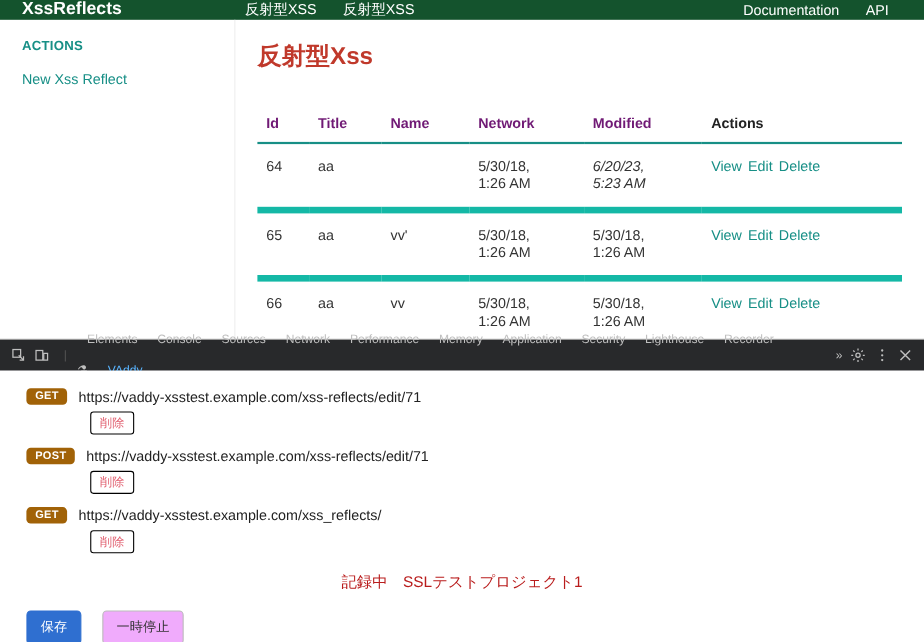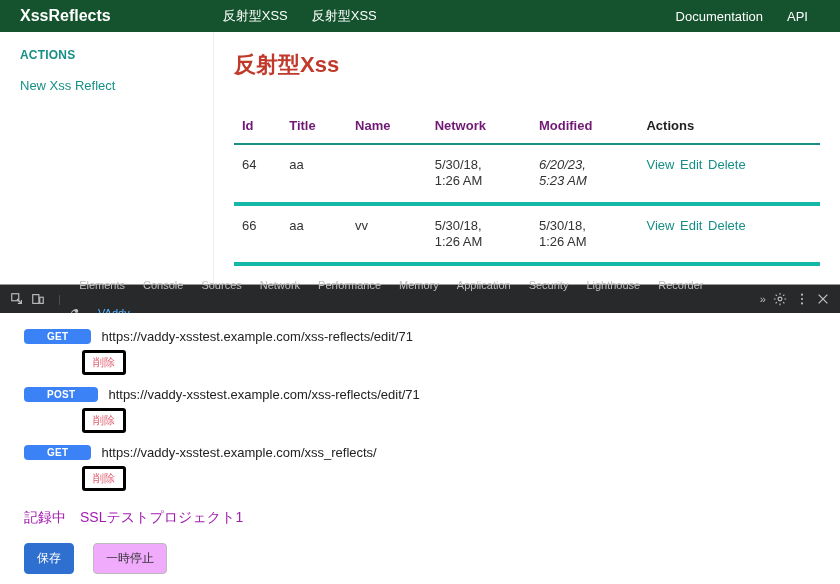--- a/index.html
+++ b/index.html
@@ -15,40 +15,40 @@
     .sidebar { width: 214px; border-right: 1px solid #eee; padding: 16px 20px; }
     .sidebar-heading { color: #178f86; font-weight: 700; font-size: 12px; margin-bottom: 16px; letter-spacing: 0.2px; }
     .sidebar-link { color: #178f86; font-size: 13px; cursor: pointer; }
     
     .main { flex: 1; padding: 18px 20px; overflow: hidden; }
     .page-title { color: #c0392b; font-size: 22px; font-weight: 600; margin-bottom: 28px; }
     
     table.data { width: 100%; border-collapse: collapse; font-size: 13px; }
     table.data th { text-align: left; color: #701a75; font-weight: 600; padding: 10px 8px; border-bottom: 2px solid #178f86; }
     table.data th.actions-col { color: #222; }
-    table.data td { padding: 12px 8px; border-bottom: 4px solid #14b8a6; color: #333; vertical-align: top; }
+    table.data td { padding: 12px 8px; border-bottom: 6px solid #14b8a6; color: #333; vertical-align: top; }
     .row-actions a { color: #178f86; cursor: pointer; text-decoration: none; margin-right: 2px; }
     
     
     .devtools { flex: 1; display: flex; flex-direction: column; background: #fff; border-top: 1px solid #999; }
     .dt-tabbar { background: #28292b; color: #bfbfbf; height: 28px; display: flex; align-items: center; font-size: 11px; padding: 0 6px; }
     .dt-ico { width: 22px; display: inline-flex; align-items: center; justify-content: center; color: #bfbfbf; cursor: pointer; }
     .dt-tab { padding: 0 9px; height: 28px; line-height: 28px; cursor: pointer; }
     .dt-tab.active { color: #59b4ff; border-bottom: 2px solid #2f80ed; }
     .dt-spacer { flex: 1; }
     .dt-more-arrows { padding: 0 4px; cursor: pointer; }
     
     .dt-panel { flex: 1; padding: 10px 24px; background: #fff; overflow: auto; }
     .req-row { display: flex; align-items: center; gap: 10px; margin-top: 6px; }
-    .http-badge { background: #3b82f6; color: #fff; border-radius: 4px; padding: 2px 23px; font-size: 10px; font-weight: 700; letter-spacing: 0.3px; }
+    .http-badge { background: #a16207; color: #fff; border-radius: 4px; padding: 2px 8px; font-size: 10px; font-weight: 700; letter-spacing: 0.3px; }
     .req-url { font-size: 13px; color: #222; }
     .req-del-wrap { margin: 6px 0 12px 58px; }
-    .mini-btn { border: 3px solid #000000; color: #e05a6b; background: #fff; border-radius: 3px; padding: 2px 8px; font-size: 11px; cursor: pointer; }
+    .mini-btn { border: 1px solid #000000; color: #e05a6b; background: #fff; border-radius: 3px; padding: 2px 8px; font-size: 11px; cursor: pointer; }
     
-    .rec-status { margin-top: 18px; font-size: 14px; color: #a21caf; }
+    .rec-status { margin-top: 18px; font-size: 14px; color: #b91c1c; text-align: center; }
     .rec-status .gap { display:inline-block; width: 14px; }
     
     .btn-row { margin-top: 16px; display: flex; gap: 19px; }
     .btn { border: 1px solid #bbb; background: #f0abfc; color: #333; border-radius: 4px; padding: 6px 12px; font-size: 12px; cursor: pointer; }
     .btn-primary { background: #2f6fd0; color: #fff; border-color: #2f6fd0; }
     
     svg { width: 14px; height: 14px; }
   </style>
 </head>
 <body>
@@ -81,20 +81,28 @@
           <th class="actions-col">Actions</th>
         </tr>
       </thead>
       <tbody id="rows">
           <tr>
             <td>64</td>
             <td>aa</td>
             <td></td>
             <td style="max-width: 90px; line-height: 1.25;">5/30/18,<br>1:26 AM</td>
             <td style="max-width: 90px; line-height: 1.25; font-style: italic;">6/20/23,<br>5:23 AM</td>
+            <td class="row-actions"><a>View </a><a>Edit </a><a>Delete </a></td>
+          </tr>
+          <tr>
+            <td>65</td>
+            <td>aa</td>
+            <td>vv'</td>
+            <td style="max-width: 90px; line-height: 1.25;">5/30/18,<br>1:26 AM</td>
+            <td style="max-width: 90px; line-height: 1.25;">5/30/18,<br>1:26 AM</td>
             <td class="row-actions"><a>View </a><a>Edit </a><a>Delete </a></td>
           </tr>
           <tr>
             <td>66</td>
             <td>aa</td>
             <td>vv</td>
             <td style="max-width: 90px; line-height: 1.25;">5/30/18,<br>1:26 AM</td>
             <td style="max-width: 90px; line-height: 1.25;">5/30/18,<br>1:26 AM</td>
             <td class="row-actions"><a>View </a><a>Edit </a><a>Delete </a></td>
           </tr>

